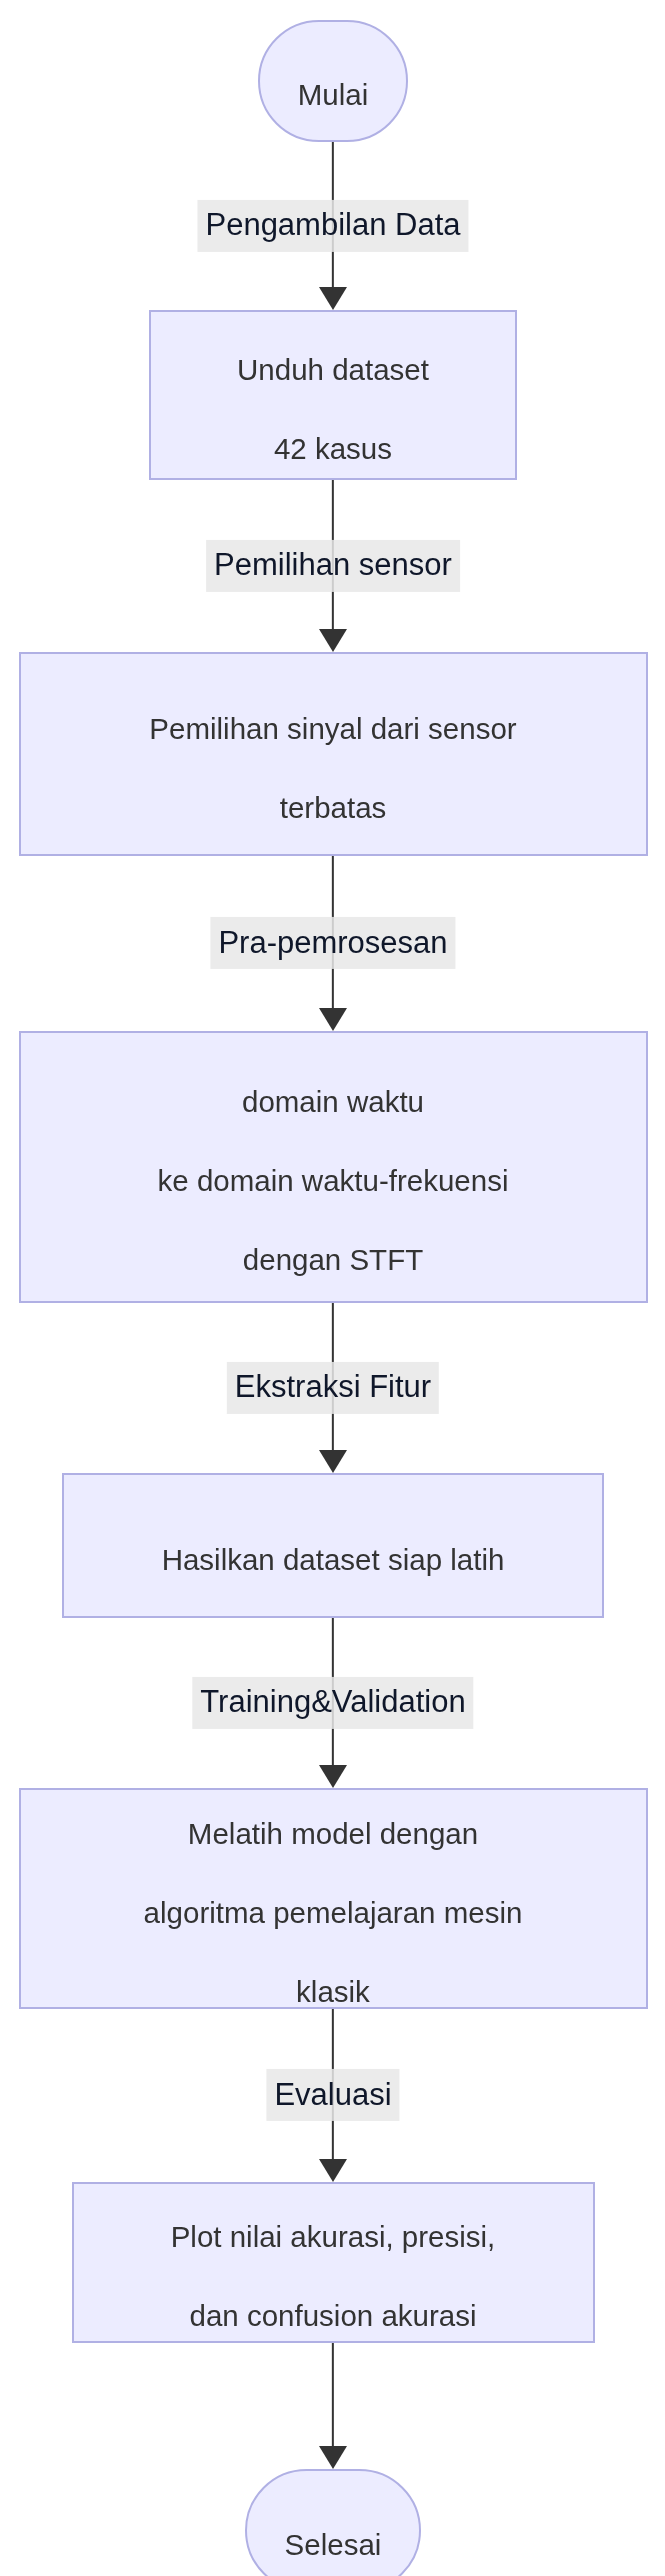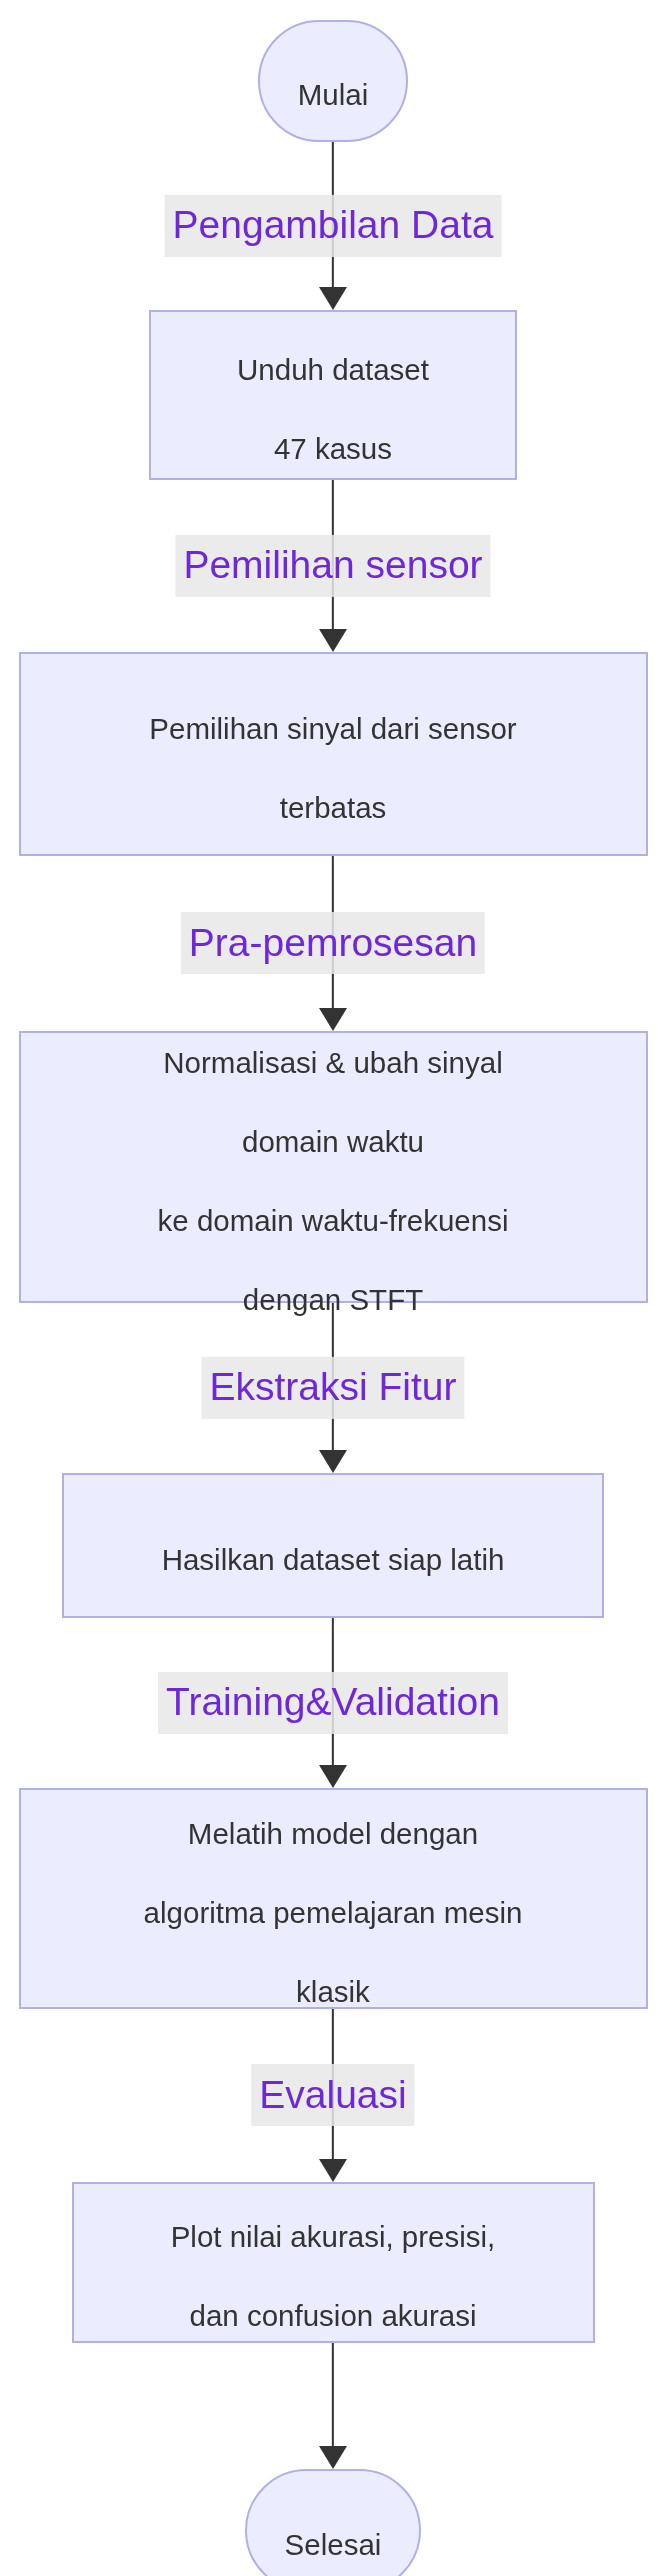--- a/index.html
+++ b/index.html
@@ -69,65 +69,64 @@
     border-right: 14px solid transparent;
     border-top: 23.5px solid #333333;
   }
   .edge-label {
     position: absolute;
     left: 50%;
     top: 50%;
     transform: translate(-50%, -50%);
     background: rgba(232, 232, 232, 0.85);
     padding: 6.7px 8px;
-    font-size: 39px;
+    font-size: 31px;
     line-height: 1.25;
     white-space: nowrap;
-    color: #6d28d9;
+    color: #0f172a;
   }
 </style>
 </head>
 <body>
 
 <div class="diagram">
 
   <div class="node stadium" style="height:122px; padding:0 38px;">
     <span class="node-line">Mulai</span>
   </div>
 
   <div class="edge" style="height:168px">
     <div class="edge-line"></div>
     <div class="arrowhead"></div>
     <div class="edge-label">Pengambilan Data</div>
   </div>
 
   <div class="node box" style="width:368px; height:170px;">
     <div class="node-line">Unduh dataset</div>
-    <div class="node-line">47 kasus</div>
+    <div class="node-line">42 kasus</div>
   </div>
 
   <div class="edge" style="height:172px">
     <div class="edge-line"></div>
     <div class="arrowhead"></div>
     <div class="edge-label">Pemilihan sensor</div>
   </div>
 
   <div class="node box" style="width:629px; height:204px;">
     <div class="node-line">Pemilihan sinyal dari sensor</div>
     <div class="node-line">terbatas</div>
   </div>
 
   <div class="edge" style="height:175px">
     <div class="edge-line"></div>
     <div class="arrowhead"></div>
     <div class="edge-label">Pra-pemrosesan</div>
   </div>
 
   <div class="node box" style="width:629px; height:272px;">
-    <div class="node-line">Normalisasi &amp; ubah sinyal</div>
     <div class="node-line">domain waktu</div>
     <div class="node-line">ke domain waktu-frekuensi</div>
     <div class="node-line">dengan STFT</div>
   </div>
 
   <div class="edge" style="height:170px">
     <div class="edge-line"></div>
     <div class="arrowhead"></div>
     <div class="edge-label">Ekstraksi Fitur</div>
   </div>

